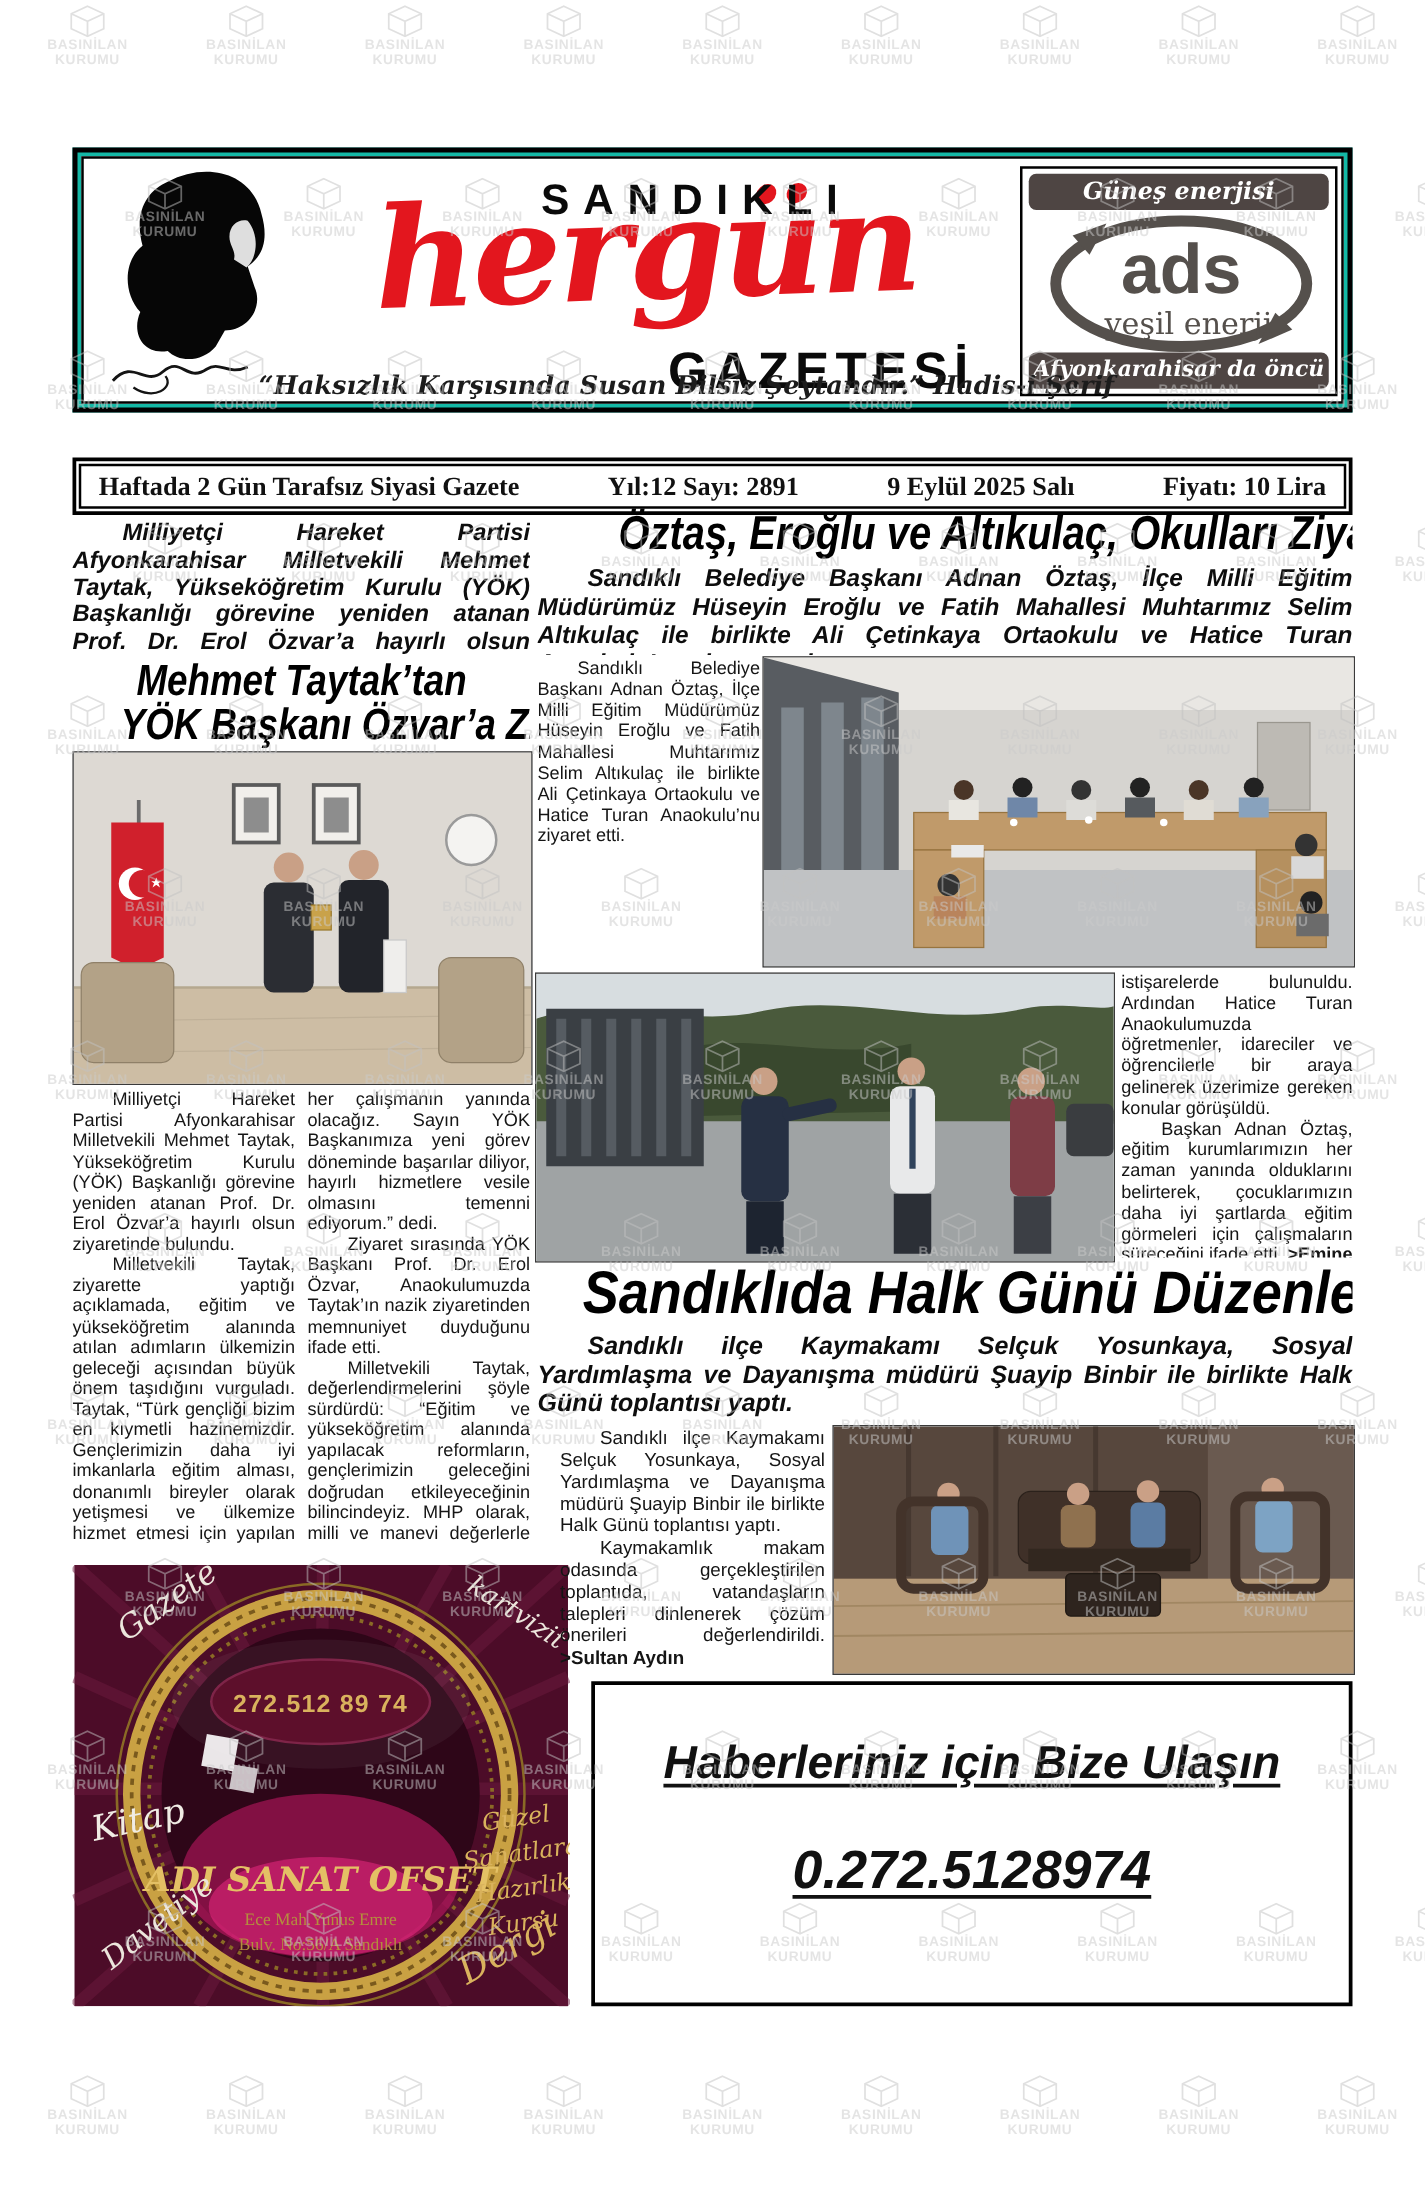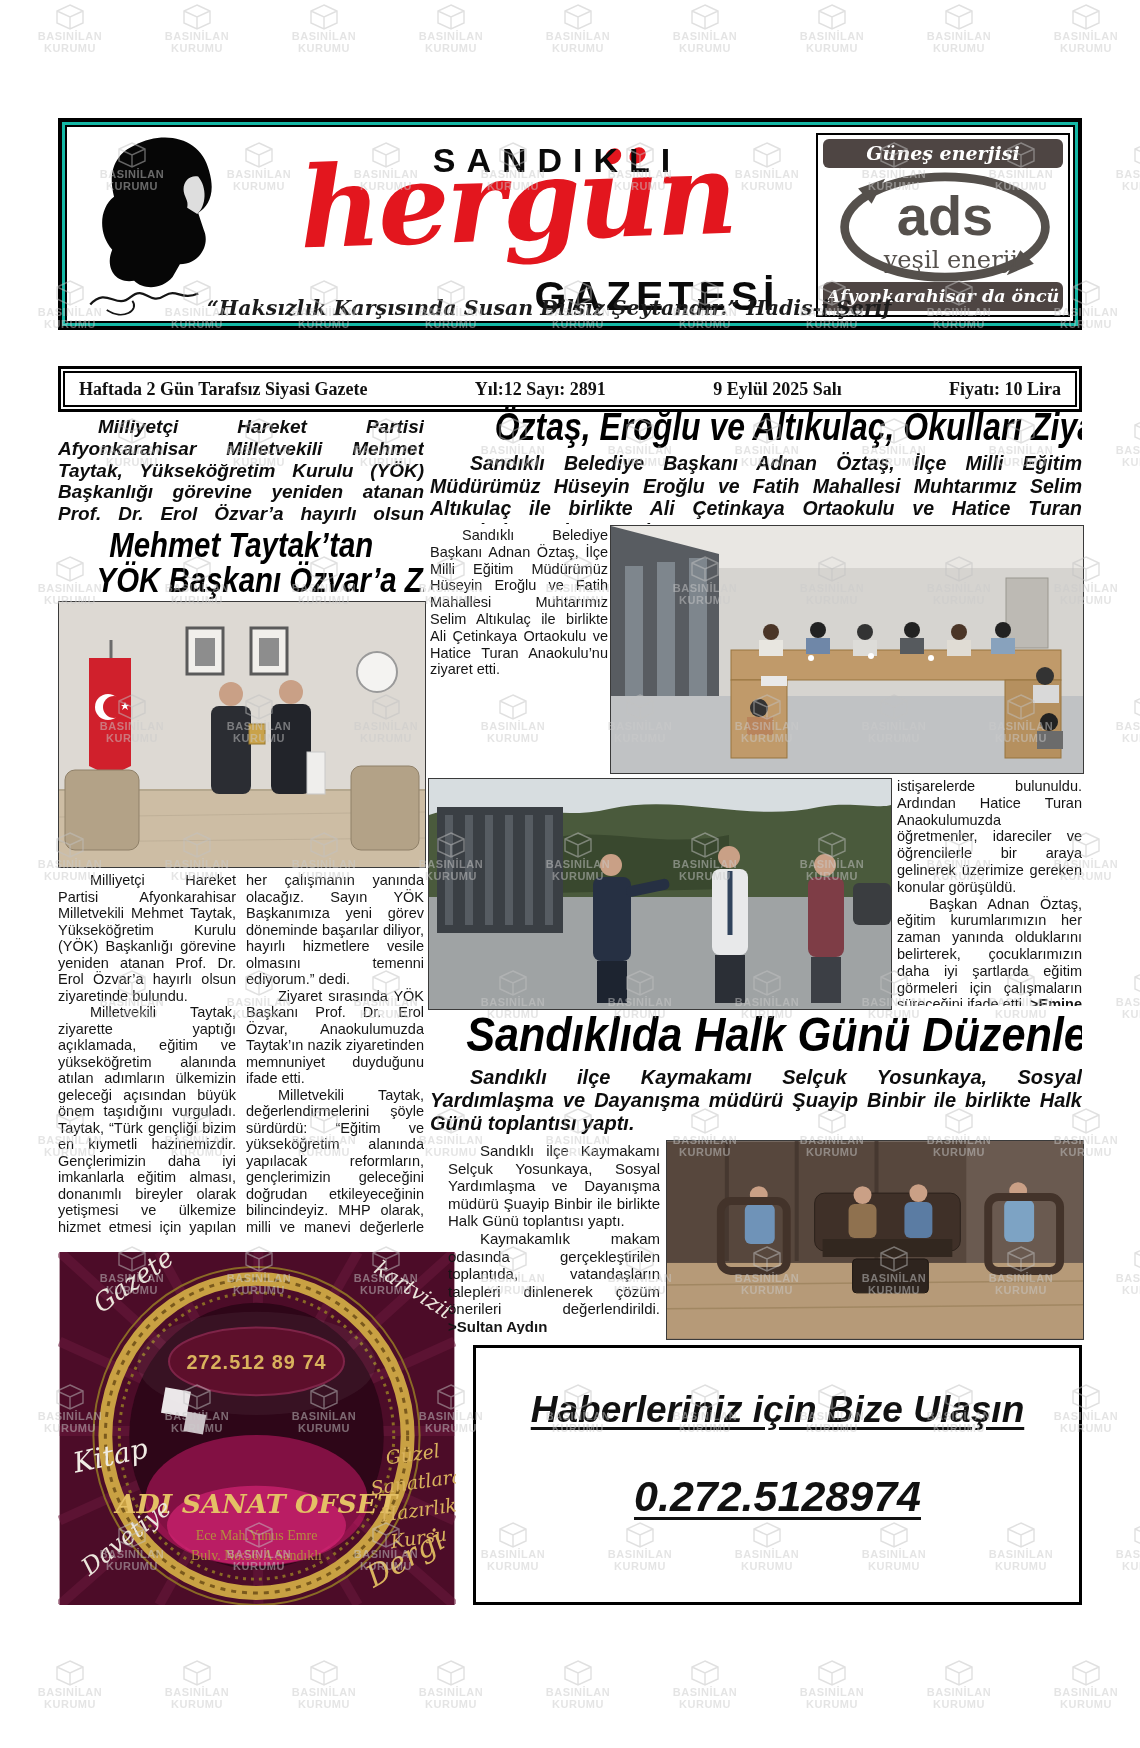--- a/index.html
+++ b/index.html
@@ -17,21 +17,21 @@
   .mast-name{font-family:"DejaVu Serif",serif;font-style:italic;font-weight:bold;font-size:112px;
              color:#e3161e;text-align:center;letter-spacing:-3px;line-height:1;transform:rotate(-2deg);}
   .mast-type{font-weight:900;letter-spacing:5px;font-size:41px;color:#0a0a0a;text-align:center;}
   .mast-slogan{font-family:"DejaVu Serif",serif;font-style:italic;font-weight:bold;font-size:20.5px;
                color:#1c1c1c;text-align:center;white-space:nowrap;}
   .adbar{background:#4e4543;color:#fff;font-family:"DejaVu Serif",serif;font-style:italic;font-weight:bold;
          font-size:19px;text-align:center;border-radius:6px;line-height:29px;height:29px;overflow:hidden;}
 
   
   .infobar{display:flex;justify-content:space-between;align-items:center;height:100%;
-           font-family:"Liberation Serif",serif;font-weight:bold;font-size:18px;padding:0 14px;}
+           font-family:"Liberation Serif",serif;font-weight:bold;font-size:21px;padding:0 14px;}
 
   
   .hl{font-weight:900;font-style:italic;text-align:center;color:#000;white-space:nowrap;}
   .cx{display:inline-block;transform:scaleX(.84);transform-origin:50% 50%;}
   .cx9{display:inline-block;transform:scaleX(.9);transform-origin:50% 50%;}
 
   
   .lead{font-weight:bold;font-style:italic;text-align:justify;color:#0d0d0d;overflow:hidden;}
   .ind{text-indent:40px;}
   .bodytxt{text-align:justify;overflow:hidden;color:#151515;}

